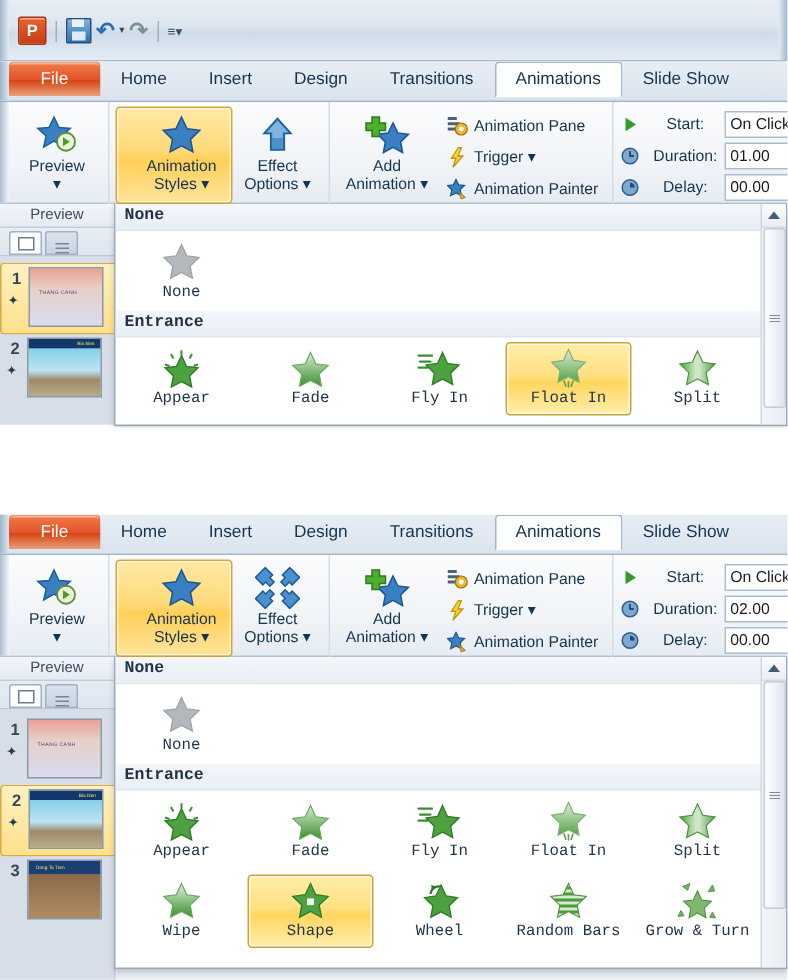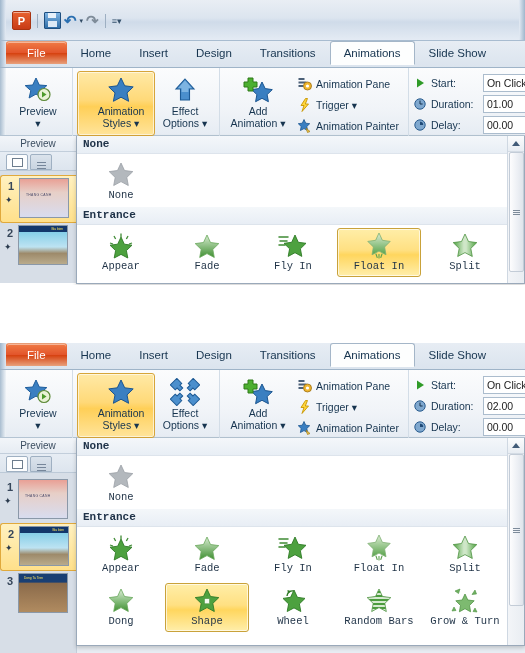--- a/index.html
+++ b/index.html
@@ -113,21 +113,21 @@
   .smallbtn{
     display:flex;align-items:center;gap:4px;height:19px;padding:0 4px;
     font-size:10.5px;color:#16344f;cursor:default;white-space:nowrap;
     border:1px solid transparent;border-radius:2px;
   }
   .smallbtn .ico16{width:15px;height:15px;display:flex;align-items:center;justify-content:center;}
 
   .timingcol{display:flex;flex-direction:column;padding-top:2px;gap:2px;}
   .trow{display:flex;align-items:center;height:19px;font-size:10.5px;color:#16344f;white-space:nowrap;}
   .trow .tico{width:15px;display:flex;align-items:center;justify-content:center;}
-  .trow .tlab{width:52px;padding-left:3px;}
+  .trow .tlab{width:52px;padding-left:3px;text-align:center;}
   .tfield{
     height:16px;line-height:16px;
     background:#fff;border:1px solid #abbccd;
     font-size:10.5px;color:#1b1b1b;padding:0 3px;
     min-width:62px;
   }
   .tfield.wide{min-width:72px;}
 
   
   .galwrap{position:relative;height:147px;background:#e8edf3;}
@@ -762,21 +762,21 @@
               <defs>
                   <linearGradient id="wpG" x1="0" y1="0" x2="0" y2="1">
                 <stop offset="0" stop-color="#dfeeda"></stop>
                     <stop offset=".5" stop-color="#8cc183"></stop>
                     <stop offset="1" stop-color="#3f8f31"></stop>
                   </linearGradient>
                 </defs>
               <polygon points="15,2 18.5,9.5 26.8,10.6 20.8,16.4 22.3,24.5 15,20.6 7.7,24.5 9.2,16.4 3.2,10.6 11.5,9.5" fill="url(#wpG)" stroke="#67a75b" stroke-width=".8"></polygon>
             </svg>
           </span>
-          <span class="cl">Dong</span>
+          <span class="cl">Wipe</span>
         </div>
         <div class="cell sel">
           <span class="starbox">
             <svg width="30" height="27" viewBox="0 0 30 27">
               <polygon points="15,2 18.5,9.5 26.8,10.6 20.8,16.4 22.3,24.5 15,20.6 7.7,24.5 9.2,16.4 3.2,10.6 11.5,9.5" fill="#4da13f" stroke="#2f7a26" stroke-width=".9"></polygon>
               <rect x="12.4" y="11.6" width="5.2" height="5.2" fill="#f4fbf2" stroke="#4f9343" stroke-width=".6"></rect>
             </svg>
           </span>
           <span class="cl">Shape</span>
         </div>

